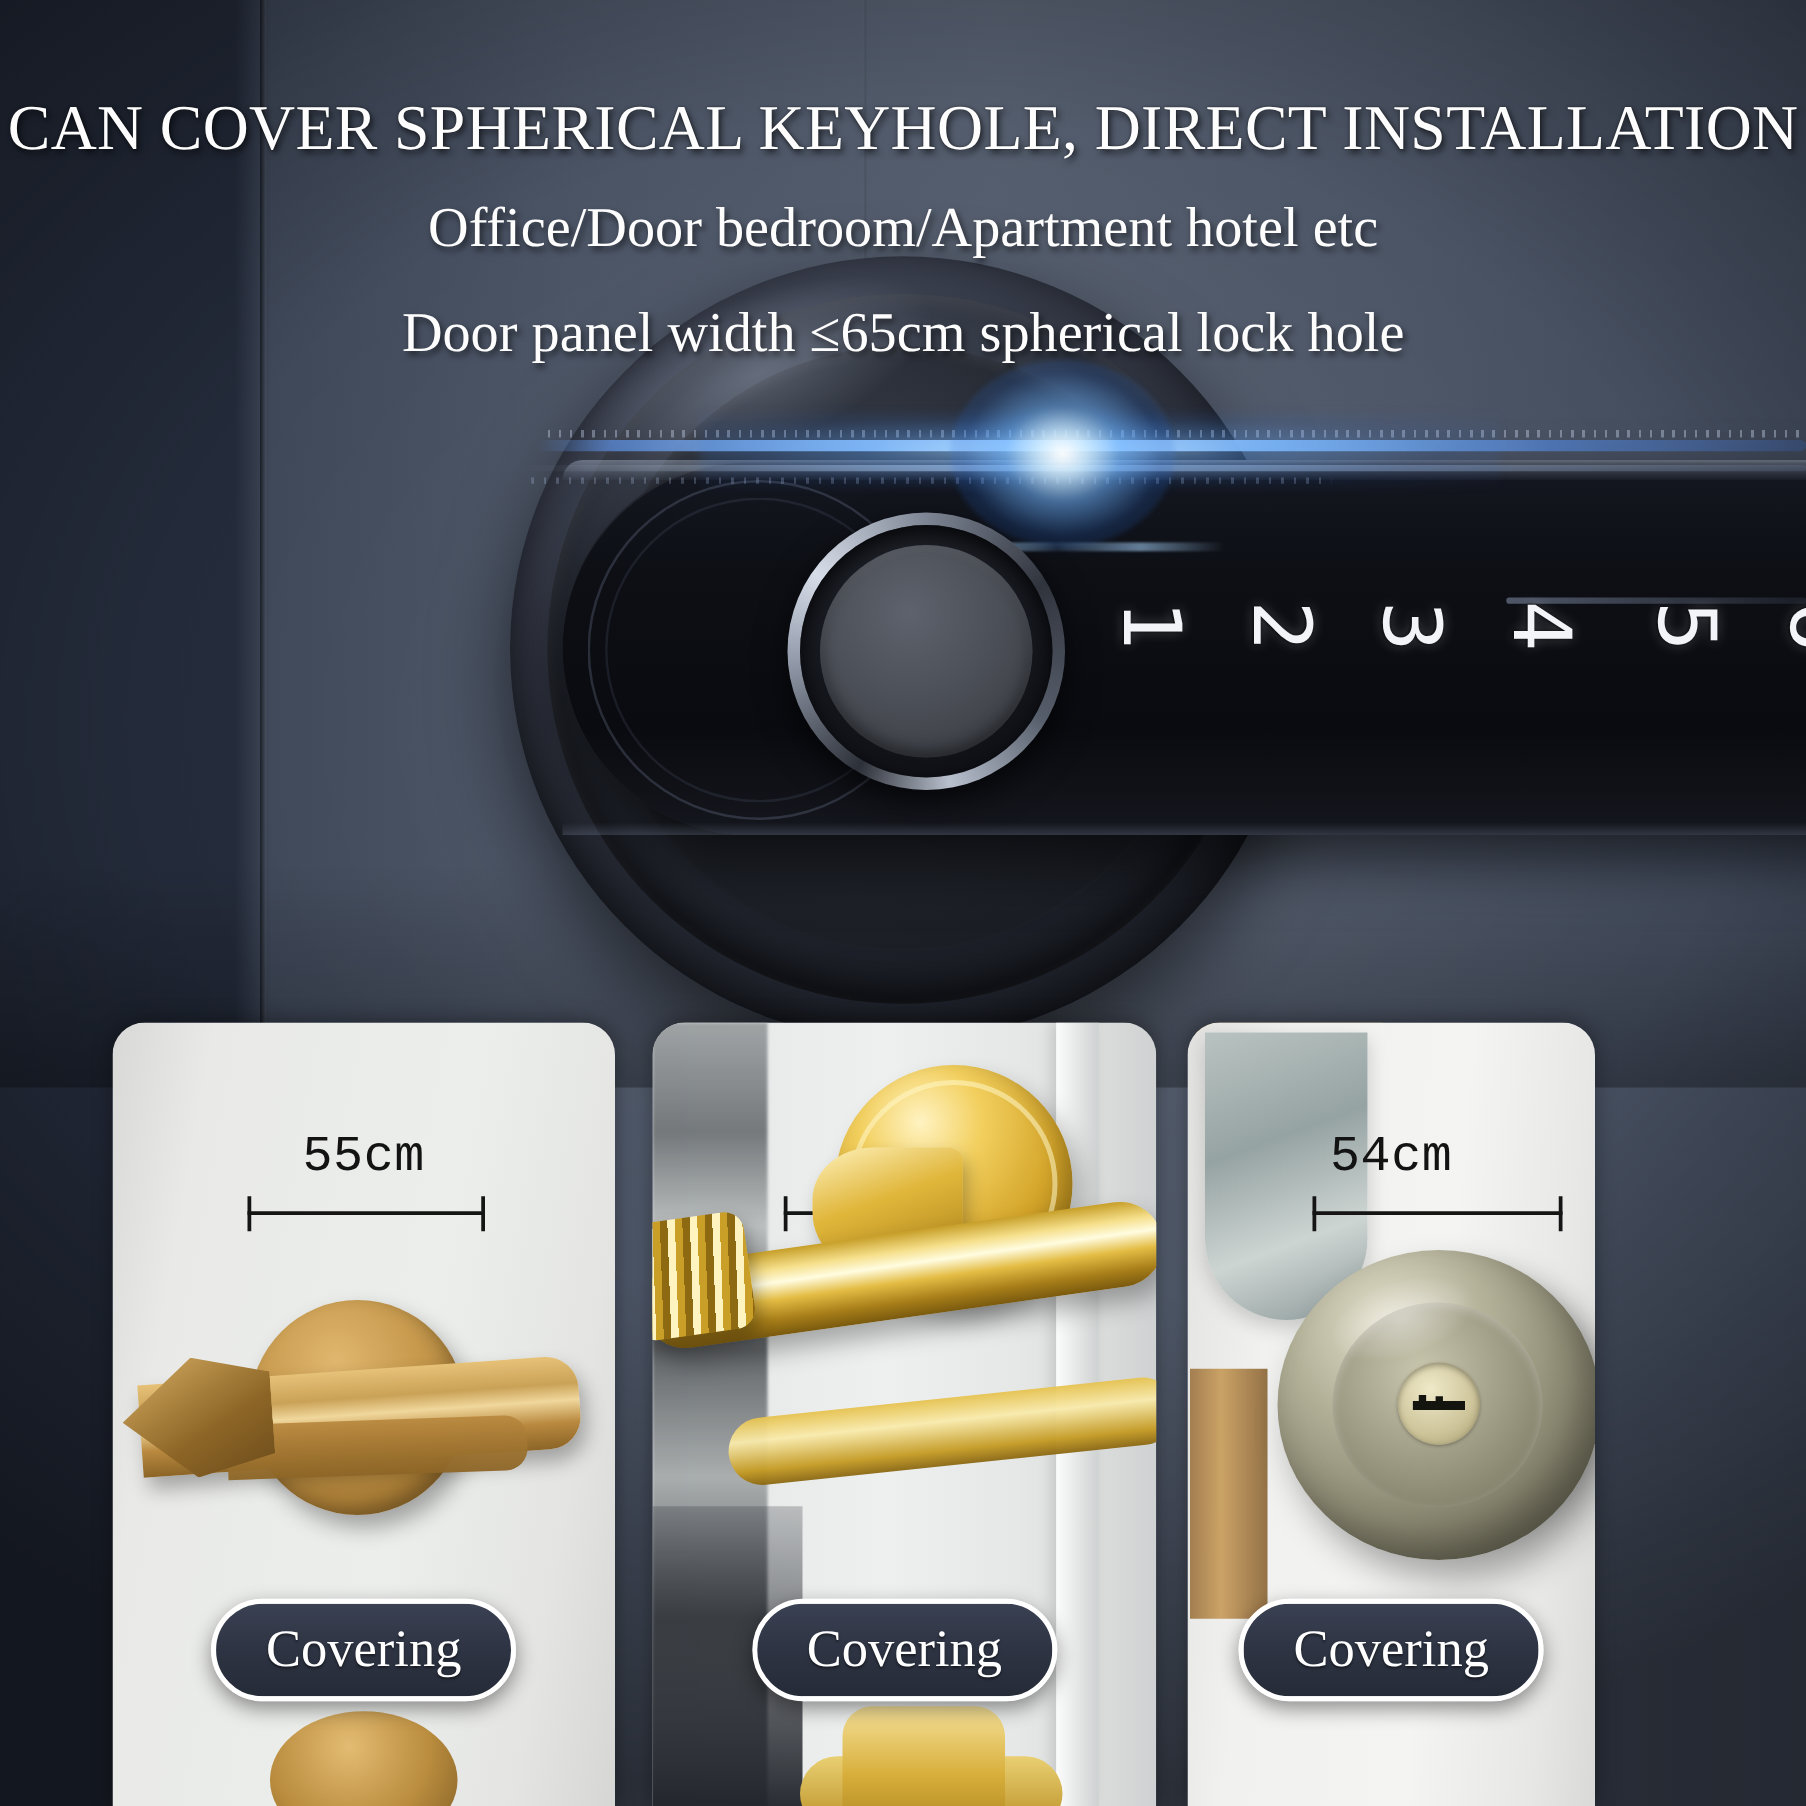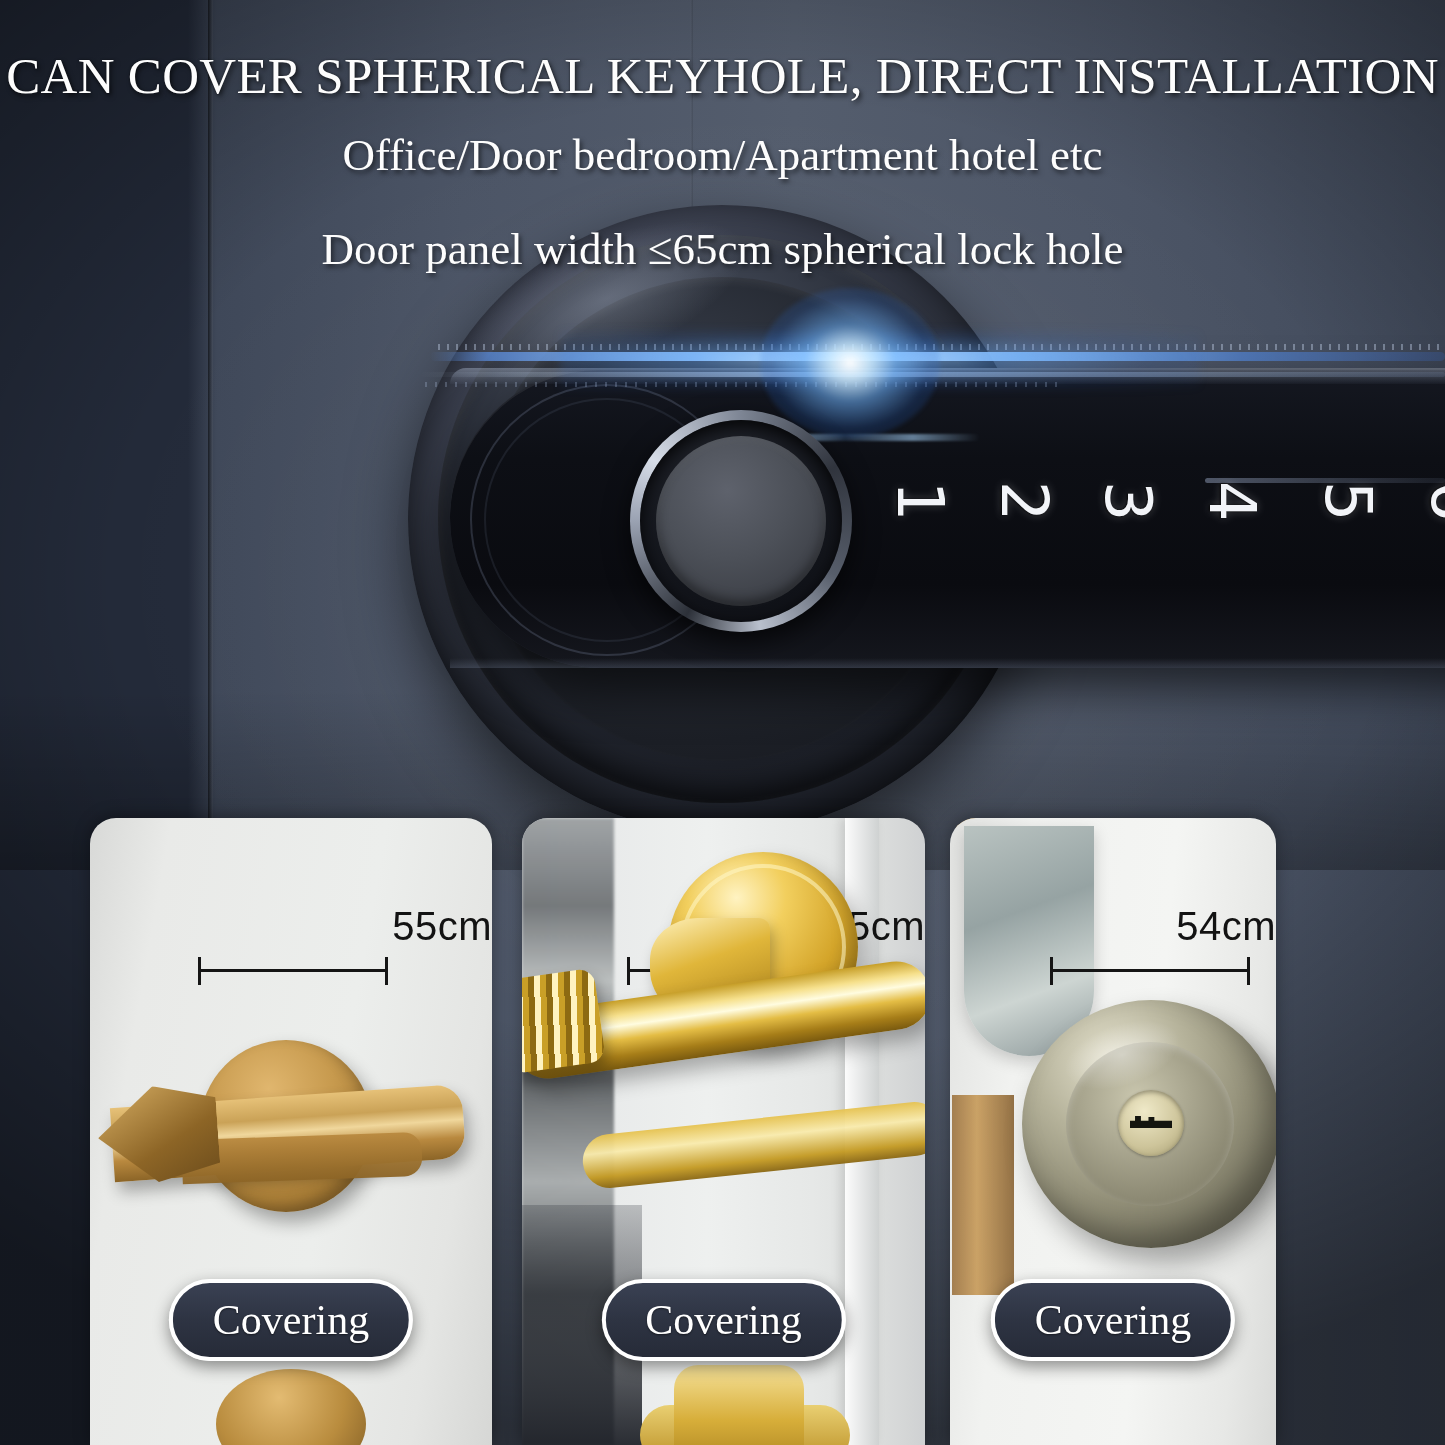--- a/index.html
+++ b/index.html
@@ -170,30 +170,30 @@
     font-family:"DejaVu Sans", sans-serif;
     font-size:64px;font-weight:400;color:#f2f4f8;
     transform:rotate(90deg);transform-origin:center center;
     text-shadow:0 1px 3px rgba(0,0,0,.9), 0 0 10px rgba(255,255,255,.25);
     width:56px;text-align:center;
   }
 
   
   .head-block{position:absolute;left:0;top:0;width:100%;z-index:40;text-align:center;}
   .h1{
-    font-size:51px;letter-spacing:.3px;color:#fdfdfd;margin:47px 0 0 0;
+    font-size:51px;letter-spacing:.3px;color:#fdfdfd;margin:74px 0 0 0;
     text-shadow:2px 3px 5px rgba(0,0,0,.62), 0 0 2px rgba(0,0,0,.5);
     white-space:nowrap;
   }
   .h2{
     font-size:45px;color:#fdfdfd;margin:24px 0 0 0;
     text-shadow:2px 3px 5px rgba(0,0,0,.6);
   }
   .h3{
-    font-size:45px;color:#fdfdfd;margin:42px 0 0 0;
+    font-size:45px;color:#fdfdfd;margin:32px 0 0 0;
     text-shadow:2px 3px 5px rgba(0,0,0,.6);
   }
 
   
   .cards{position:absolute;left:0;top:818px;width:100%;height:627px;z-index:30;}
   .card{
     position:absolute;top:0;height:627px;border-radius:26px 26px 0 0;overflow:hidden;
     box-shadow:0 -2px 16px rgba(0,0,0,.35);
   }
   .card.c1{left:90px;width:402px;}
@@ -233,21 +233,21 @@
   }
   .bg3-wood{
     position:absolute;left:2px;bottom:150px;width:62px;height:200px;
     background:linear-gradient(90deg,#9c7340,#c79a58 40%,#8a6434);
     filter:blur(.6px);opacity:.9;
   }
 
   
   .dim{position:absolute;left:0;width:100%;}
   .dim-label{
-    text-align:right;font-family:Liberation Sans, sans-serif;
+    text-align:center;font-family:Liberation Mono, monospace;
     font-size:40px;font-weight:500;color:#131313;letter-spacing:.5px;
   }
   .dim-line{position:relative;height:26px;margin-top:8px;}
   .dim-bar{position:absolute;top:12px;height:3px;background:#151515;}
   .dim-cap{position:absolute;top:0;width:3px;height:28px;background:#151515;}
 
   
   .hw{position:absolute;}
 
   

